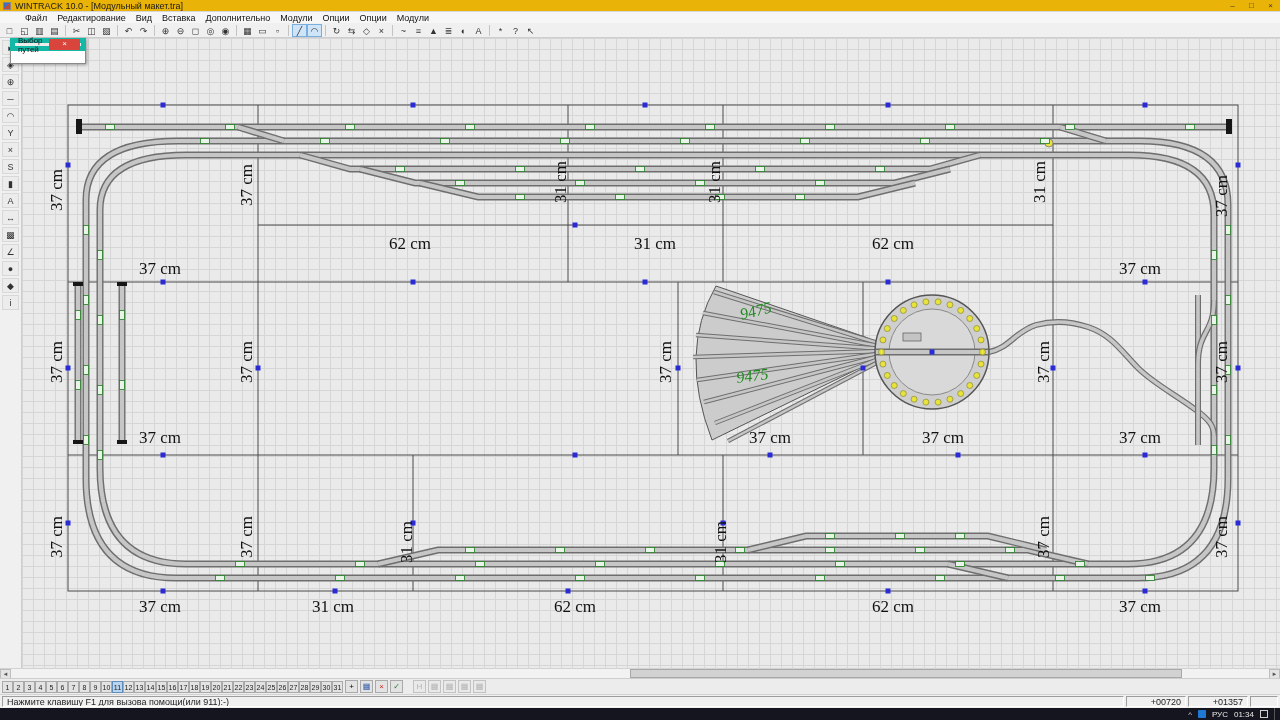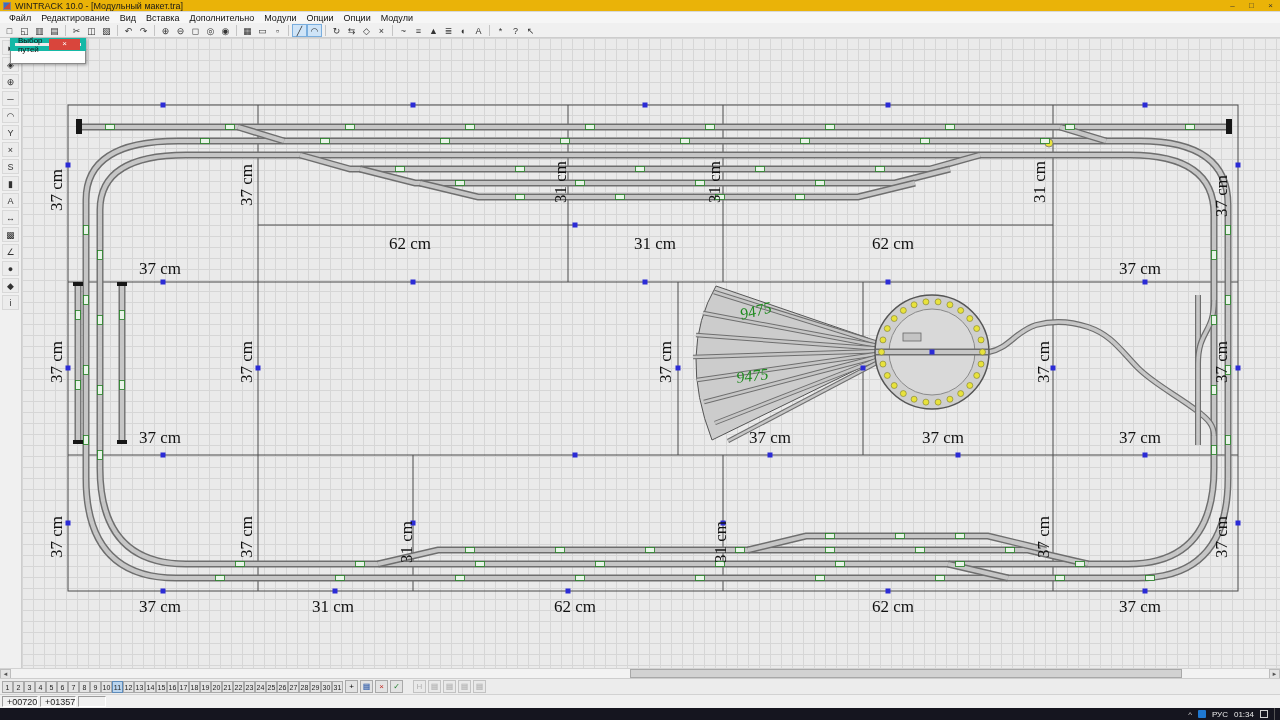--- a/index.html
+++ b/index.html
@@ -7,21 +7,21 @@
   #app{position:relative;width:1280px;height:720px;background:#eaeaea;overflow:hidden;}
 
   
   #titlebar{position:absolute;left:0;top:0;right:0;height:12px;background:#eab308;border-bottom:1px solid #d8d8d8;display:flex;align-items:center;font-size:9px;color:#1a1a1a;padding-left:3px;}
   #app-icon{width:8px;height:8px;margin-right:4px;background:linear-gradient(135deg,#3c6fc0 0 50%,#c84b3a 50% 100%);border:1px solid #888;}
   #title-text{flex:1;white-space:nowrap;overflow:hidden;}
   .win-ctrl{width:19px;height:12px;text-align:center;line-height:11px;font-size:8px;color:#333;}
   .win-ctrl:last-child{color:#333;}
 
   
-  #menubar{position:absolute;left:0;top:12px;right:0;height:11px;background:#f6f6f6;display:flex;align-items:center;font-size:9px;color:#111;padding-left:4px;}
+  #menubar{position:absolute;left:0;top:12px;right:0;height:11px;background:#f6f6f6;display:flex;align-items:center;font-size:9px;color:#111;padding-left:20px;}
   .menu-item{padding:0 5px;white-space:nowrap;}
 
   
   #toolbar{position:absolute;left:0;top:23px;right:0;height:15px;background:#f0f0f0;border-bottom:1px solid #cdcdcd;display:flex;align-items:center;padding-left:2px;}
   .tb-btn{width:15px;height:13px;font-size:9px;line-height:12px;text-align:center;color:#333;border:1px solid transparent;background:transparent;cursor:default;}
   .tb-btn.pressed{background:#cfe4f7;border-color:#7aaede;}
   .tb-sep{width:0;height:11px;border-left:1px solid #c4c4c4;margin:0 3px;}
 
   
   #leftbar{position:absolute;left:0;top:38px;bottom:52px;width:22px;background:#f0f0f0;border-right:1px solid #cdcdcd;display:flex;flex-direction:column;align-items:center;padding-top:2px;}
@@ -53,21 +53,21 @@
   .pg-btn.sel{background:#b9d4ee;border-color:#5e8cbb;}
   .pt-btn{width:13px;height:13px;font-size:8px;line-height:12px;text-align:center;background:#e3e3e3;border:1px solid #a9a9a9;margin-left:2px;}
   .pt-btn.red{color:#c02a22;} .pt-btn.green{color:#1d7f2a;} .pt-btn.blue{color:#2a58a8;}
   .wt-btn{width:13px;height:13px;font-size:8px;line-height:12px;text-align:center;background:#e9e9e9;border:1px solid #c2c2c2;margin-left:2px;color:#b2b2b2;}
   .wt-gap{width:8px;}
 
   
   #statusbar{position:absolute;left:0;right:0;top:694px;height:14px;background:#f0f0f0;border-top:1px solid #d2d2d2;display:flex;align-items:center;padding:0 2px;gap:2px;font-size:9px;color:#222;}
   .sb-panel{height:11px;line-height:10px;padding:0 4px;border:1px solid;border-color:#9c9c9c #ffffff #ffffff #9c9c9c;background:#f0f0f0;white-space:nowrap;overflow:hidden;}
   #sb-help{flex:1;}
-  .sb-coord{width:36px;text-align:right;}
+  .sb-coord{width:60px;text-align:right;}
   #sb-extra{width:28px;}
 
   
   #taskbar{position:absolute;left:0;right:0;top:708px;height:12px;background:#15151f;display:flex;align-items:center;justify-content:flex-end;color:#e8e8e8;font-size:8px;gap:6px;padding-right:3px;}
   #tray-chevron{color:#cfcfcf;}
   #tray-app{width:8px;height:8px;background:#1f78d1;border-radius:1px;}
   #tray-notif{width:8px;height:8px;border:1px solid #cfcfcf;}
   #tray-desktop{width:3px;height:12px;border-left:1px solid #555;}
 </style>
 </head>
@@ -500,20 +500,21 @@
         <span class="wt-gap"></span>
         <span class="wt-btn">H</span>
         <span class="wt-btn">▦</span>
         <span class="wt-btn">▦</span>
         <span class="wt-btn">▦</span>
         <span class="wt-btn">▦</span>
       </span>
   </div>
 
   <div id="statusbar">
+    <span class="sb-panel" id="sb-help">Нажмите клавишу F1 для вызова помощи(или 911):-)</span>
     <span class="sb-panel sb-coord">+00720</span>
     <span class="sb-panel sb-coord">+01357</span>
     <span class="sb-panel" id="sb-extra"></span>
   </div>
 
   <div id="taskbar">
     <span id="tray-chevron">^</span>
     <span id="tray-app"></span>
     <span>РУС</span>
     <span>01:34</span>

